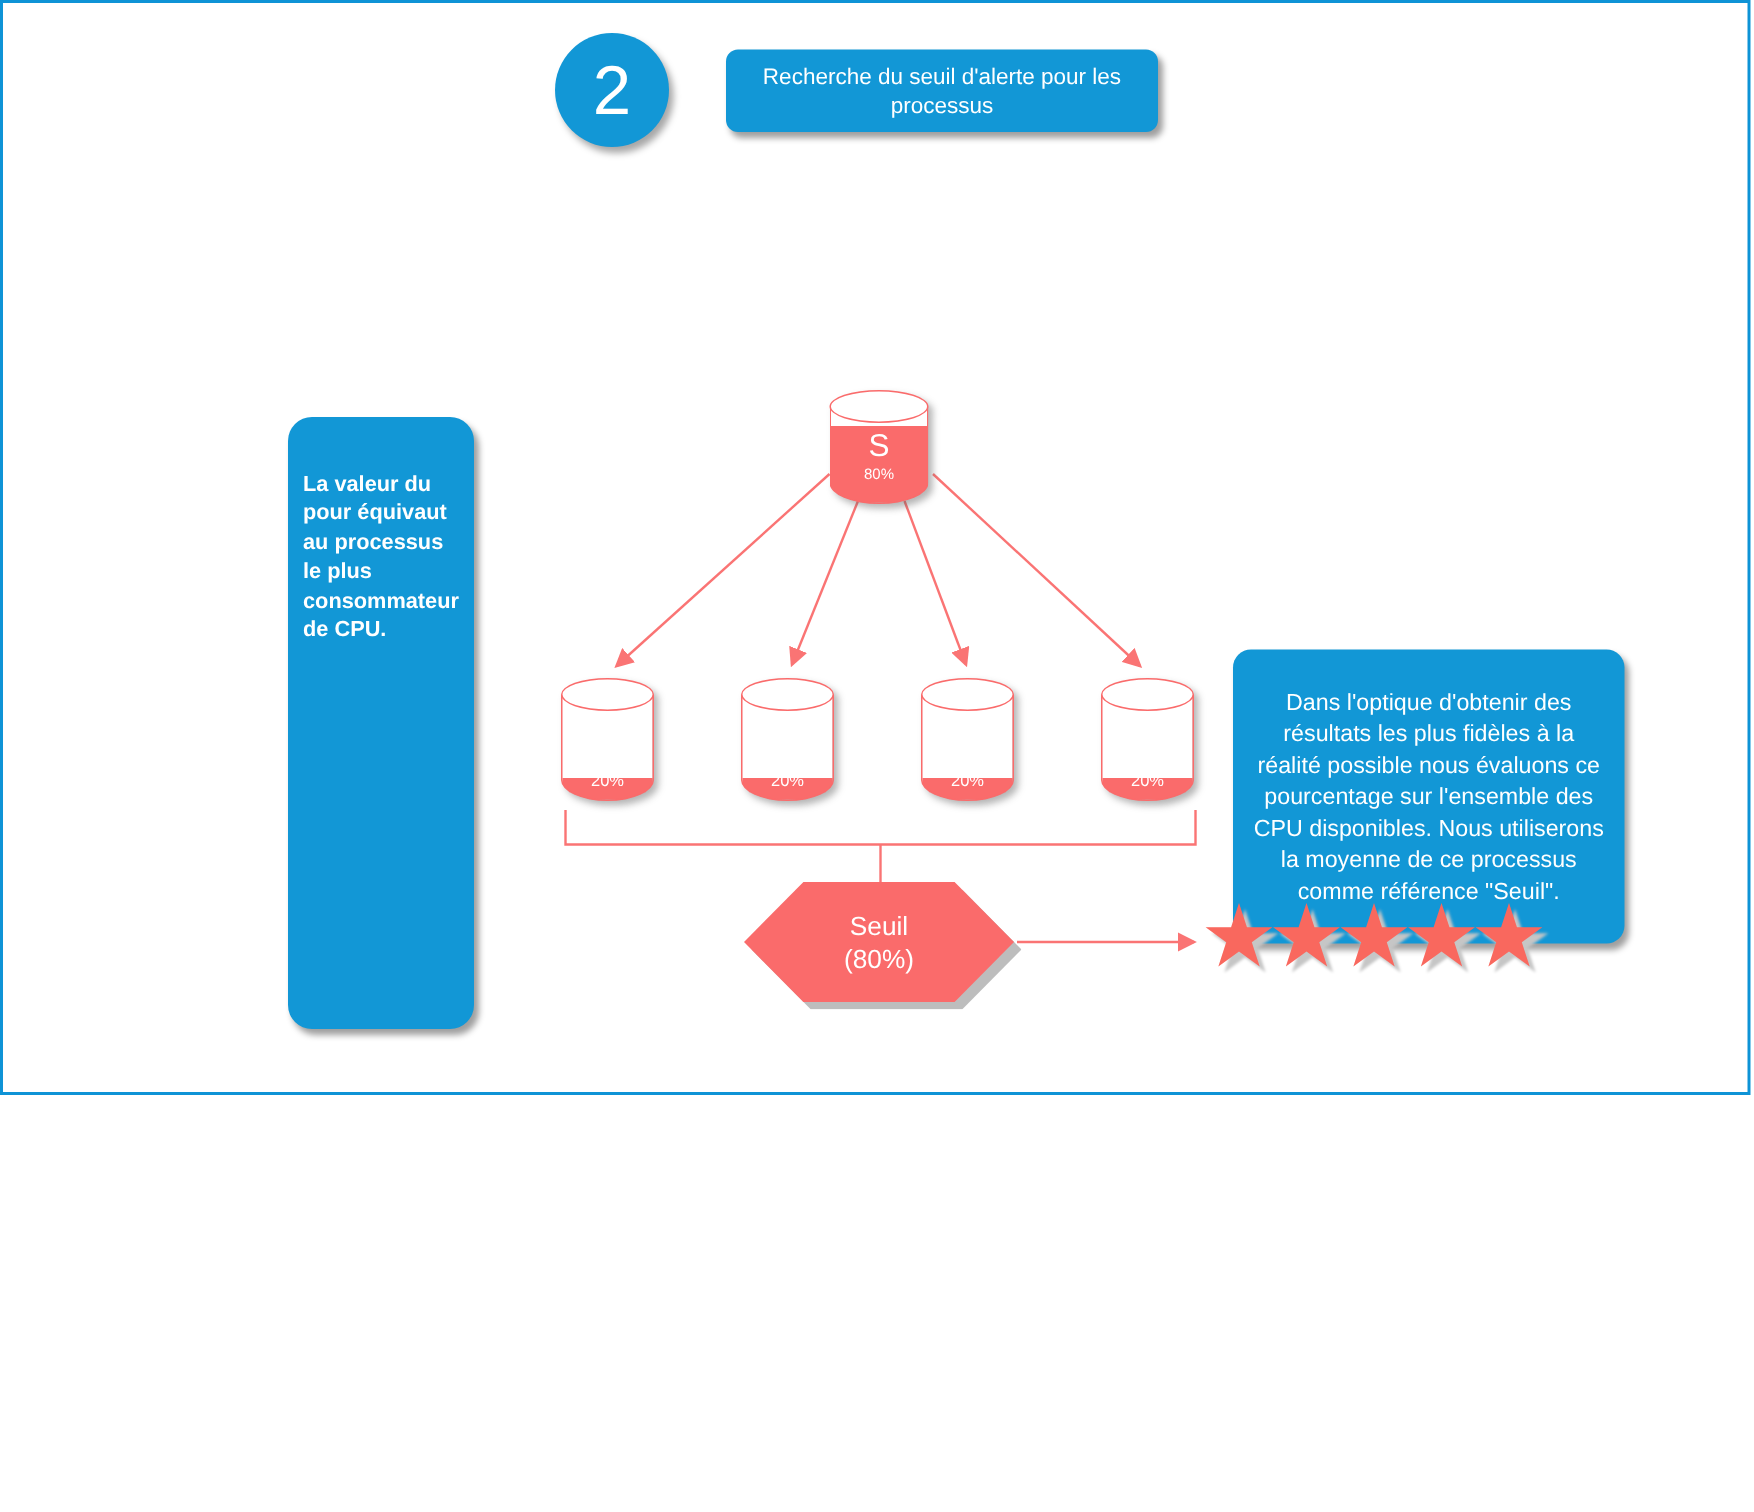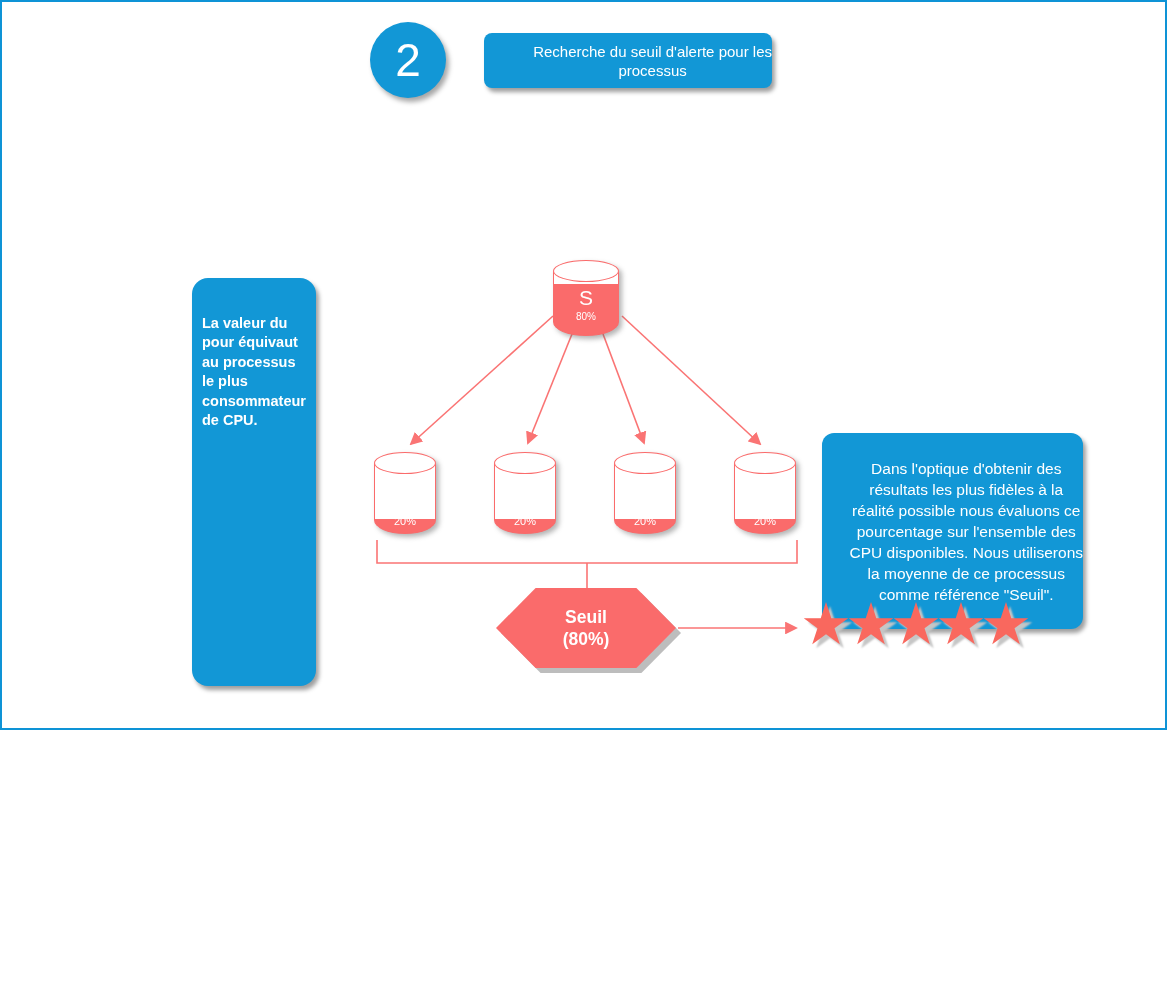--- a/index.html
+++ b/index.html
@@ -18,21 +18,21 @@
   
   .connectors{position:absolute;left:0;top:0;width:1169px;height:731px;z-index:1;pointer-events:none;}
 
   
   .step-circle{position:absolute;left:370px;top:22px;width:76px;height:76px;border-radius:50%;
     background:var(--accent-blue);box-shadow:3px 4px 5px rgba(0,0,0,.35);
     display:flex;align-items:center;justify-content:center;color:#fff;font-size:46px;z-index:2;}
 
   
   .bluebox{position:absolute;background:var(--accent-blue);color:#fff;z-index:2;
-    box-shadow:3px 4px 4px rgba(0,0,0,.38);display:flex;align-items:center;justify-content:flex-end;
+    box-shadow:3px 4px 4px rgba(0,0,0,.38);display:flex;align-items:center;justify-content:center;
     text-align:center;white-space:pre-line;}
   .title-box{left:484px;top:33px;width:288px;height:55px;border-radius:8px;font-size:15px;line-height:19px;}
   .center-note{left:415px;top:188px;width:342px;height:61px;border-radius:8px;font-size:15px;line-height:19px;}
   .right-note{left:822px;top:433px;width:261px;height:196px;border-radius:12px;font-size:15.5px;line-height:21px;}
   .left-note{left:192px;top:278px;width:124px;height:408px;border-radius:16px;font-size:14.5px;line-height:19.5px;
     display:block;text-align:left;padding:16px 10px;white-space:pre-line;}
   .left-note .para-bold{font-weight:bold;margin:0 0 42px 0;}
   .left-note .para{margin:0;}
 
   
@@ -44,21 +44,21 @@
     border:1.6px solid var(--accent-red);border-radius:50%;z-index:2;}
   .cyl .lbl{position:absolute;left:0;right:0;text-align:center;color:#fff;z-index:3;}
   .cyl-main{left:553px;top:260px;width:66px;height:76px;}
   .cyl-main .lbl-name{top:26px;font-size:21px;}
   .cyl-main .lbl-usage{top:51px;font-size:10px;}
   .cyl-small{top:452px;width:62px;height:82px;}
   .cyl-small .lbl-usage{bottom:7px;font-size:11px;font-weight:normal;}
   .cyl-c1{left:374px;} .cyl-c2{left:494px;} .cyl-c3{left:614px;} .cyl-c4{left:734px;}
 
   
-  .hex-wrap{position:absolute;left:496px;top:588px;width:180px;height:80px;z-index:2;font-weight:bold;}
+  .hex-wrap{position:absolute;left:496px;top:588px;width:180px;height:80px;z-index:2;}
   .hex,.hex-shadow{position:absolute;left:0;top:0;width:100%;height:100%;
     clip-path:polygon(0% 50%,22% 0%,78% 0%,100% 50%,78% 100%,22% 100%);}
   .hex-shadow{background:#bdbdbd;transform:translate(5px,5px);filter:blur(.5px);}
   .hex{background:var(--accent-red);display:flex;flex-direction:column;align-items:center;justify-content:center;
     color:#fff;font-size:17.5px;line-height:22px;}
 
   
   .stars{position:absolute;left:800px;top:592px;z-index:2;font-family:"DejaVu Sans",sans-serif;
     font-size:58px;line-height:64px;letter-spacing:-7px;color:var(--star-red);
     text-shadow:4px 4px 2px #c6c6c6;white-space:nowrap;}

